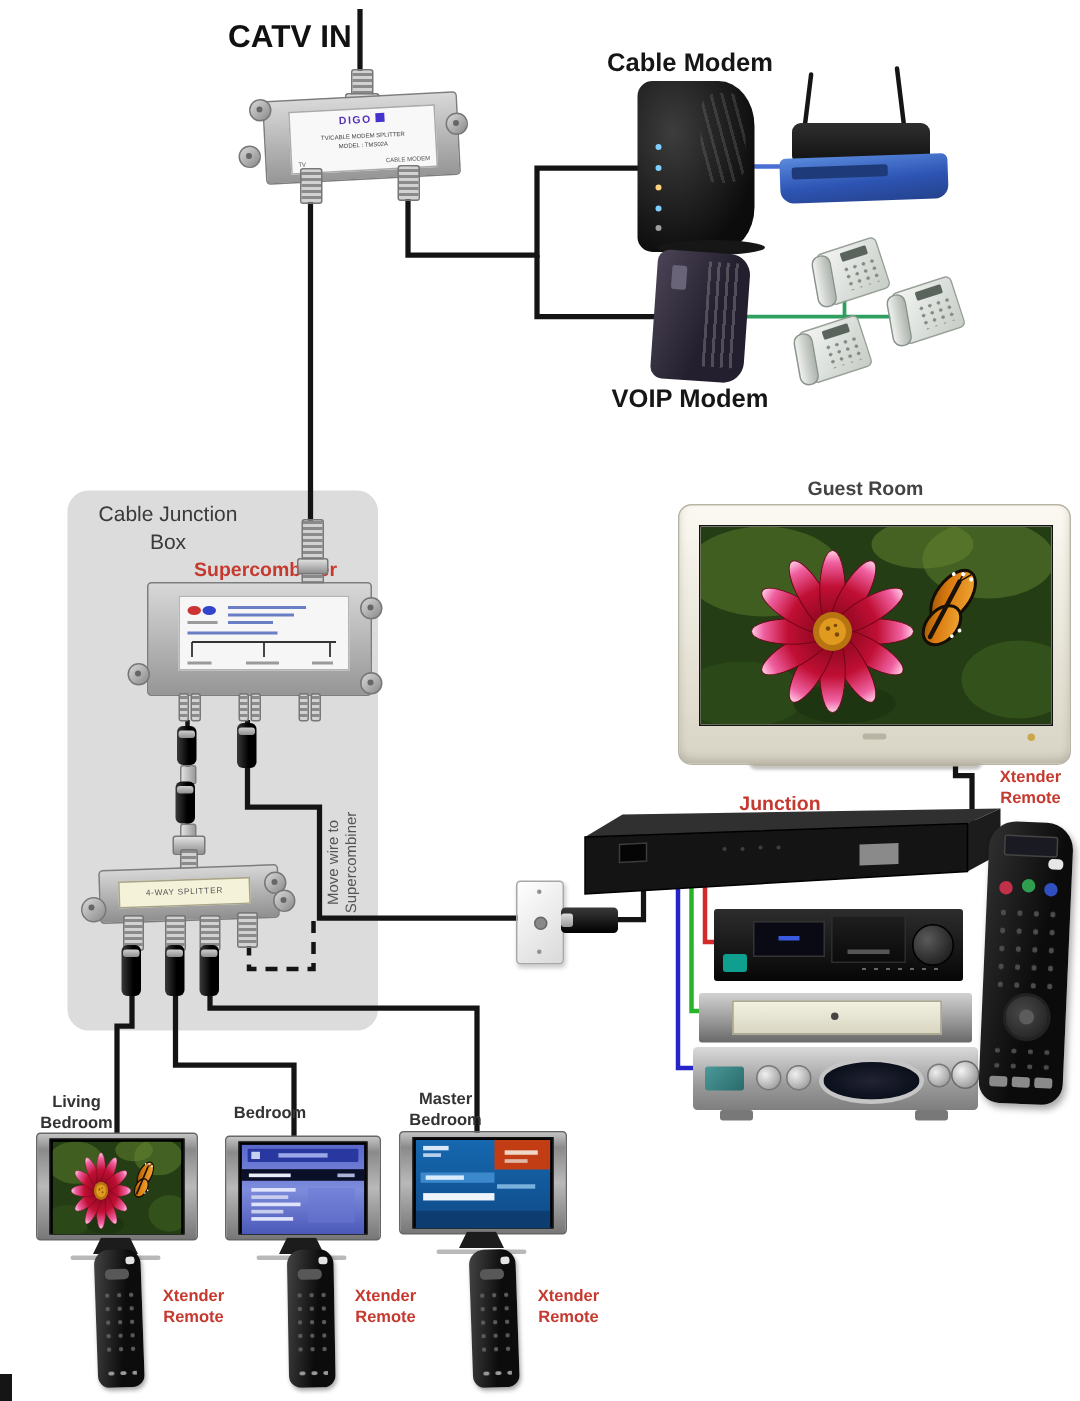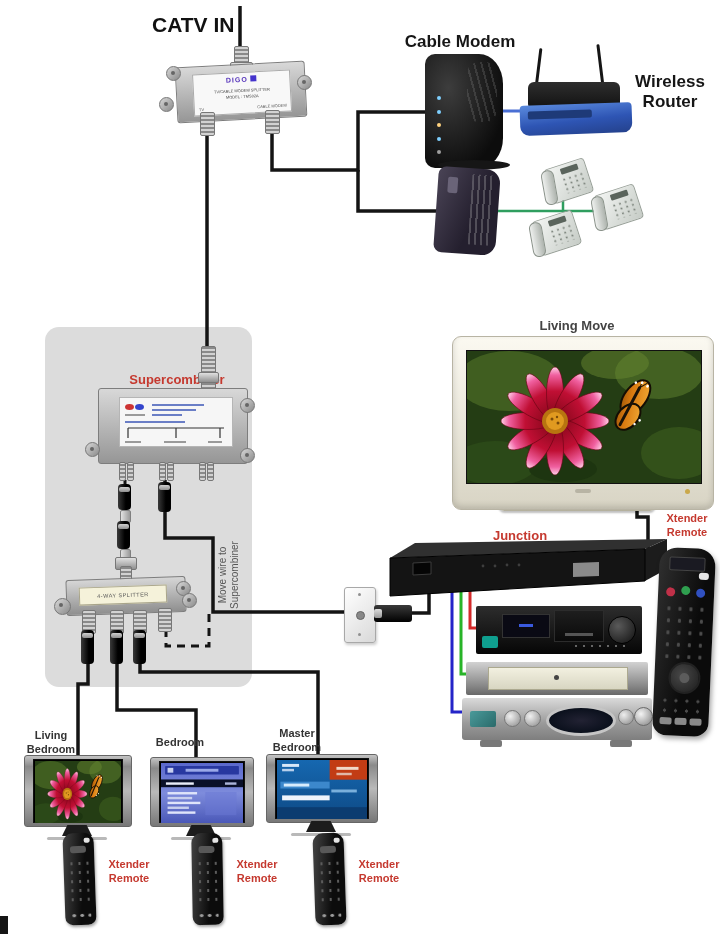--- a/index.html
+++ b/index.html
@@ -193,55 +193,56 @@
     <div class="abs" style="left:12px;top:42px;width:6px;height:58px;display:flex;flex-direction:column;justify-content:space-between;">
       <i style="width:4px;height:4px;border-radius:50%;background:#7fd0ff;display:block"></i>
       <i style="width:4px;height:4px;border-radius:50%;background:#7fd0ff;display:block"></i>
       <i style="width:4px;height:4px;border-radius:50%;background:#ffd27f;display:block"></i>
       <i style="width:4px;height:4px;border-radius:50%;background:#7fd0ff;display:block"></i>
       <i style="width:4px;height:4px;border-radius:50%;background:#9f9f9f;display:block"></i>
     </div>
   </div>
   <div class="abs" style="left:438px;top:160px;width:72px;height:10px;background:#161616;border-radius:50%;"></div>
 
-  <div class="lbl h2" style="left:622px;top:72px;width:96px;">Wireless Router</div>
   <div class="abs" style="left:537px;top:48px;width:3px;height:40px;background:#151515;transform:rotate(7deg);border-radius:2px;"></div>
   <div class="abs" style="left:599px;top:44px;width:3px;height:44px;background:#151515;transform:rotate(-7deg);border-radius:2px;"></div>
   <div class="abs" style="left:528px;top:82px;width:92px;height:28px;background:linear-gradient(180deg,#2e2e2e,#101010);border-radius:6px;"></div>
   <div class="abs" style="left:520px;top:104px;width:112px;height:30px;transform:rotate(-2deg);
        background:linear-gradient(175deg,#5a8ade,#2e55b4 55%,#24418c);border-radius:4px 4px 9px 9px;">
     <div class="abs" style="left:8px;top:6px;width:64px;height:8px;background:#1e3a78;border-radius:2px;"></div>
   </div>
 
   <div class="abs" style="left:436px;top:168px;width:62px;height:86px;transform:rotate(4deg);
        background:linear-gradient(110deg,#4a4456,#241f2e 60%);border-radius:8px 14px 14px 8px;">
     <div class="abs" style="right:6px;top:6px;width:22px;height:70px;opacity:.3;
          background:repeating-linear-gradient(90deg,#bbb 0 2px,transparent 2px 6px);"></div>
     <div class="abs" style="left:10px;top:10px;width:10px;height:16px;background:#6a6478;border-radius:2px;"></div>
   </div>
+  <div class="lbl h2" style="left:390px;top:256px;width:140px;">VOIP Modem</div>
 
   <div class="phone" style="left:542px;top:164px;">
     <div class="body"></div>
       <div class="hs"></div>
     <div class="scr"></div>
       <div class="keys"></div>
   </div>
   <div class="phone" style="left:592px;top:190px;">
     <div class="body"></div>
       <div class="hs"></div>
     <div class="scr"></div>
       <div class="keys"></div>
   </div>
   <div class="phone" style="left:530px;top:216px;">
     <div class="body"></div>
       <div class="hs"></div>
     <div class="scr"></div>
       <div class="keys"></div>
   </div>
 
+  <div class="lbl" style="left:58px;top:333px;width:108px;font-size:14px;color:#3a3a3a;text-align:center;line-height:1.35;">Cable Junction Box</div>
   <div class="lbl red" style="left:108px;top:372px;width:138px;font-size:13px;">Supercombiner</div>
 
   <div class="fport" style="left:201px;top:346px;height:44px;"></div>
   <div class="nut" style="left:198px;top:372px;width:19px;"></div>
   <div class="abs metal" style="left:98px;top:388px;width:148px;height:74px;">
     <div class="abs" style="left:20px;top:8px;width:112px;height:48px;background:#f6f6f6;border:1px solid #b5b5b5;">
       <div class="abs" style="left:5px;top:6px;width:9px;height:6px;background:#cc3333;border-radius:50%;"></div>
       <div class="abs" style="left:15px;top:6px;width:9px;height:6px;background:#3344cc;border-radius:50%;"></div>
       <div class="bar" style="left:32px;top:6px;width:52px;"></div>
       <div class="bar" style="left:32px;top:11px;width:44px;"></div>
@@ -285,21 +286,21 @@
   <div class="ear" style="left:176px;top:581px;"></div>
   <div class="ear" style="left:182px;top:593px;"></div>
   <div class="fport" style="left:82px;top:610px;width:12px;height:22px;"></div>
   <div class="fport" style="left:110px;top:610px;width:12px;height:22px;"></div>
   <div class="fport" style="left:133px;top:610px;width:12px;height:22px;"></div>
   <div class="fport" style="left:158px;top:608px;width:12px;height:22px;"></div>
   <div class="cconn" style="left:81px;top:630px;height:34px;"></div>
   <div class="cconn" style="left:110px;top:630px;height:34px;"></div>
   <div class="cconn" style="left:133px;top:630px;height:34px;"></div>
 
-  <div class="lbl" style="left:512px;top:318px;width:130px;font-size:13px;font-weight:600;color:#444;text-align:center;">Living Move</div>
+  <div class="lbl" style="left:512px;top:318px;width:130px;font-size:13px;font-weight:600;color:#444;text-align:center;">Guest Room</div>
   <div class="abs" style="left:498px;top:495px;width:158px;height:16px;background:linear-gradient(180deg,#f0ecdc,#b3af9c);border-radius:8px/10px;box-shadow:0 2px 2px rgba(0,0,0,.25);"></div>
   <div class="abs" style="left:452px;top:336px;width:260px;height:172px;
        background:linear-gradient(180deg,#fbf9f1,#d8d4c4);border:1px solid #b8b4a4;border-radius:9px;box-shadow:inset 0 -3px 6px rgba(0,0,0,.15);">
     <svg width="234" height="132" style="position:absolute;left:13px;top:13px;border:1px solid #111;" preserveAspectRatio="none">
       <use href="#flower-scene" width="234" height="132"></use>
     </svg>
     <div class="abs" style="left:122px;top:152px;width:16px;height:4px;background:#b8b4a4;border-radius:2px;"></div>
     <div class="abs" style="left:232px;top:152px;width:5px;height:5px;background:#caa84a;border-radius:50%;"></div>
   </div>
 

